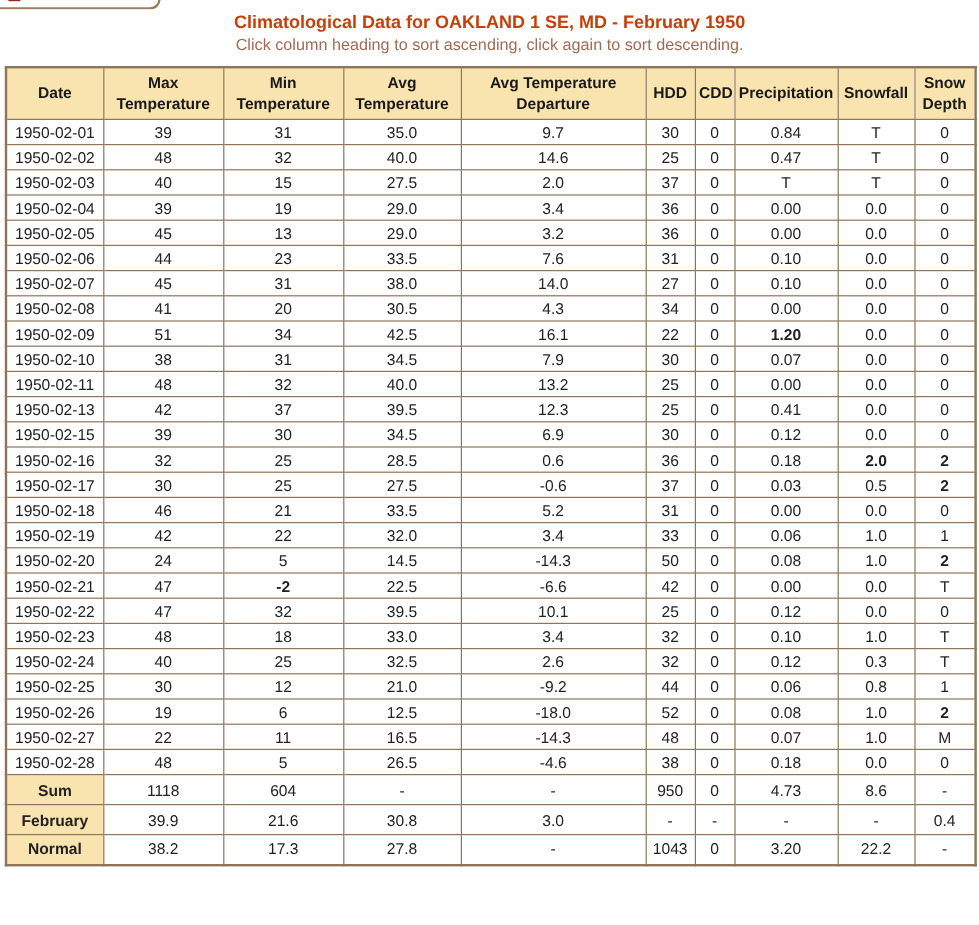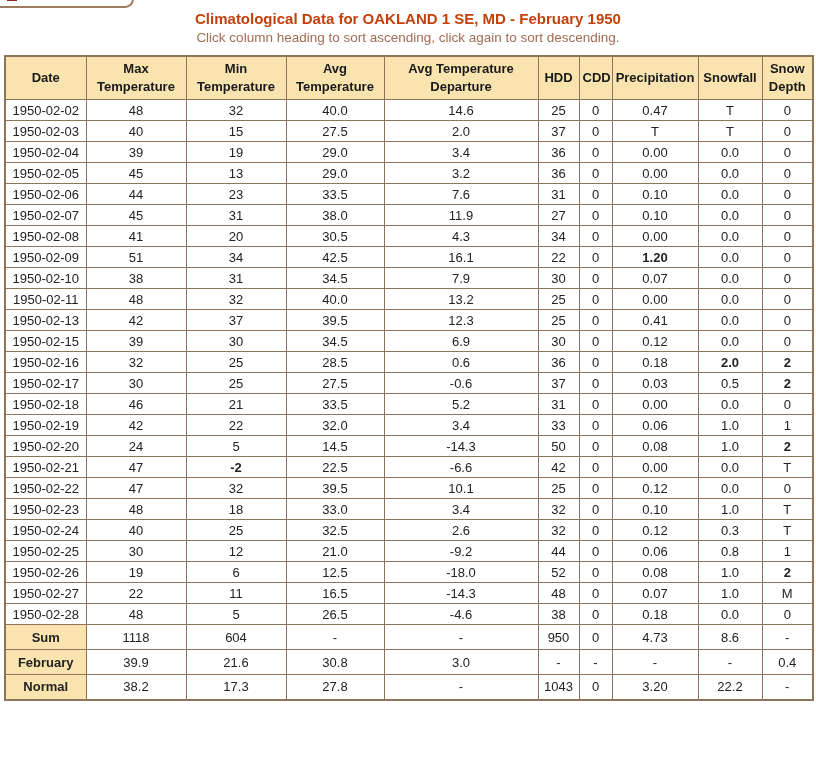--- a/index.html
+++ b/index.html
@@ -103,20 +103,32 @@
         <th>Avg Temperature Departure</th>
         <th>HDD</th>
         <th>CDD</th>
         <th>Precipitation</th>
         <th>Snowfall</th>
         <th>Snow Depth</th>
       </tr>
   </thead>
   <tbody>
       <tr>
+        <td>1950-02-01</td>
+        <td>39</td>
+        <td>31</td>
+        <td>35.0</td>
+        <td>9.7</td>
+        <td>30</td>
+        <td>0</td>
+        <td>0.84</td>
+        <td>T</td>
+        <td>0</td>
+      </tr>
+      <tr>
         <td>1950-02-02</td>
         <td>48</td>
         <td>32</td>
         <td>40.0</td>
         <td>14.6</td>
         <td>25</td>
         <td>0</td>
         <td>0.47</td>
         <td>T</td>
         <td>0</td>
@@ -167,21 +179,21 @@
         <td>0</td>
         <td>0.10</td>
         <td>0.0</td>
         <td>0</td>
       </tr>
       <tr>
         <td>1950-02-07</td>
         <td>45</td>
         <td>31</td>
         <td>38.0</td>
-        <td>11.9</td>
+        <td>14.0</td>
         <td>27</td>
         <td>0</td>
         <td>0.10</td>
         <td>0.0</td>
         <td>0</td>
       </tr>
       <tr>
         <td>1950-02-08</td>
         <td>41</td>
         <td>20</td>

